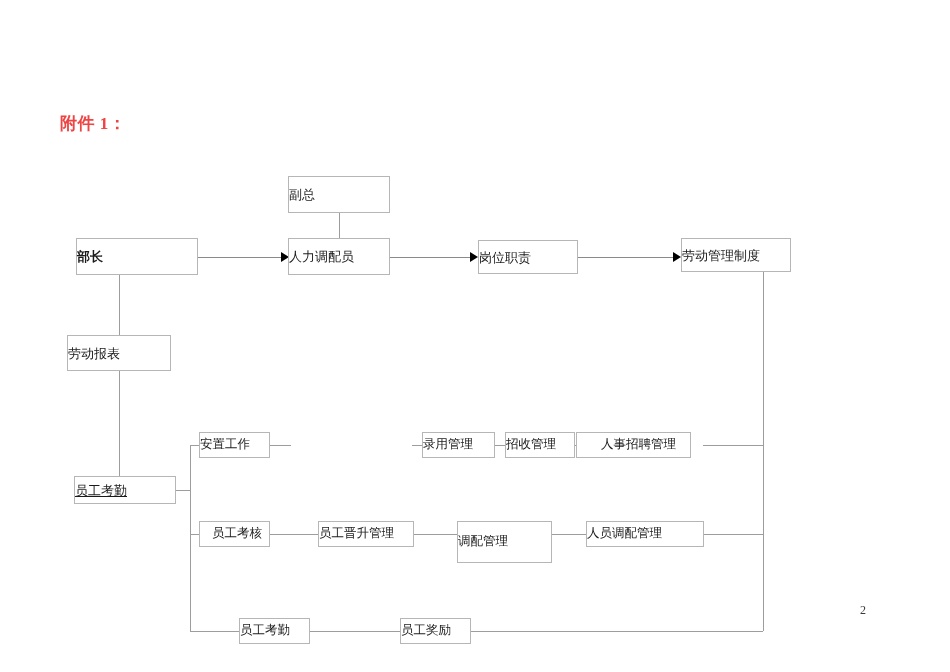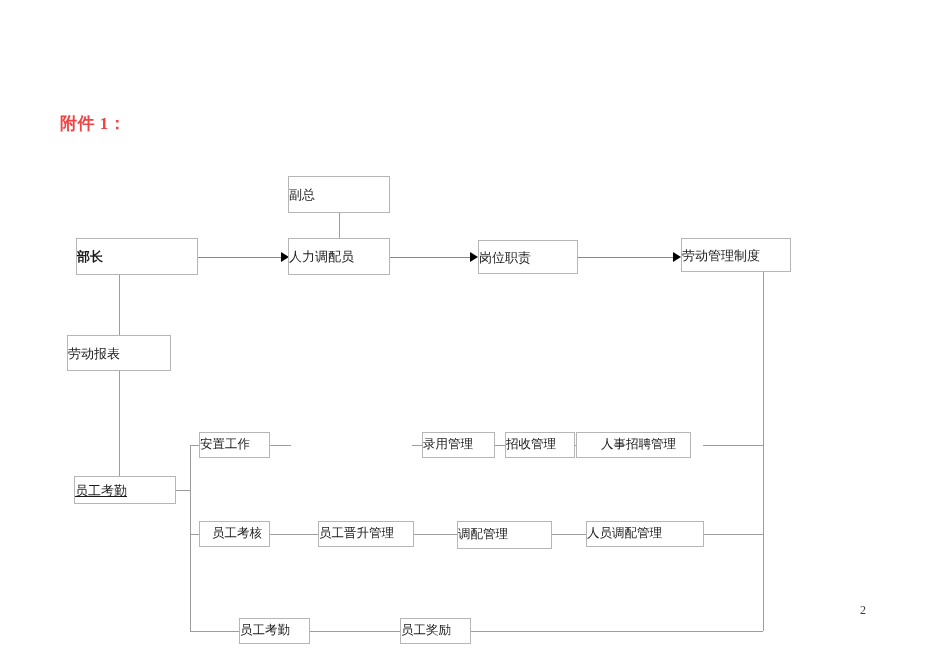--- a/index.html
+++ b/index.html
@@ -177,21 +177,21 @@
   </div>
 
   <div class="node small" style="left:199px; top:521px; width:71px; height:26px;padding-left:12px;">
     <span>员工考核</span>
   </div>
 
   <div class="node small" style="left:318px; top:521px; width:96px; height:26px;">
     <span>员工晋升管理</span>
   </div>
 
-  <div class="node small" style="left:457px; top:521px; width:95px; height:28px;">
+  <div class="node small" style="left:457px; top:521px; width:95px; height:42px;">
     <span>调配管理</span>
   </div>
 
   <div class="node small" style="left:586px; top:521px; width:118px; height:26px;">
     <span>人员调配管理</span>
   </div>
 
   <div class="node small" style="left:239px; top:618px; width:71px; height:26px;">
     <span>员工考勤</span>
   </div>

